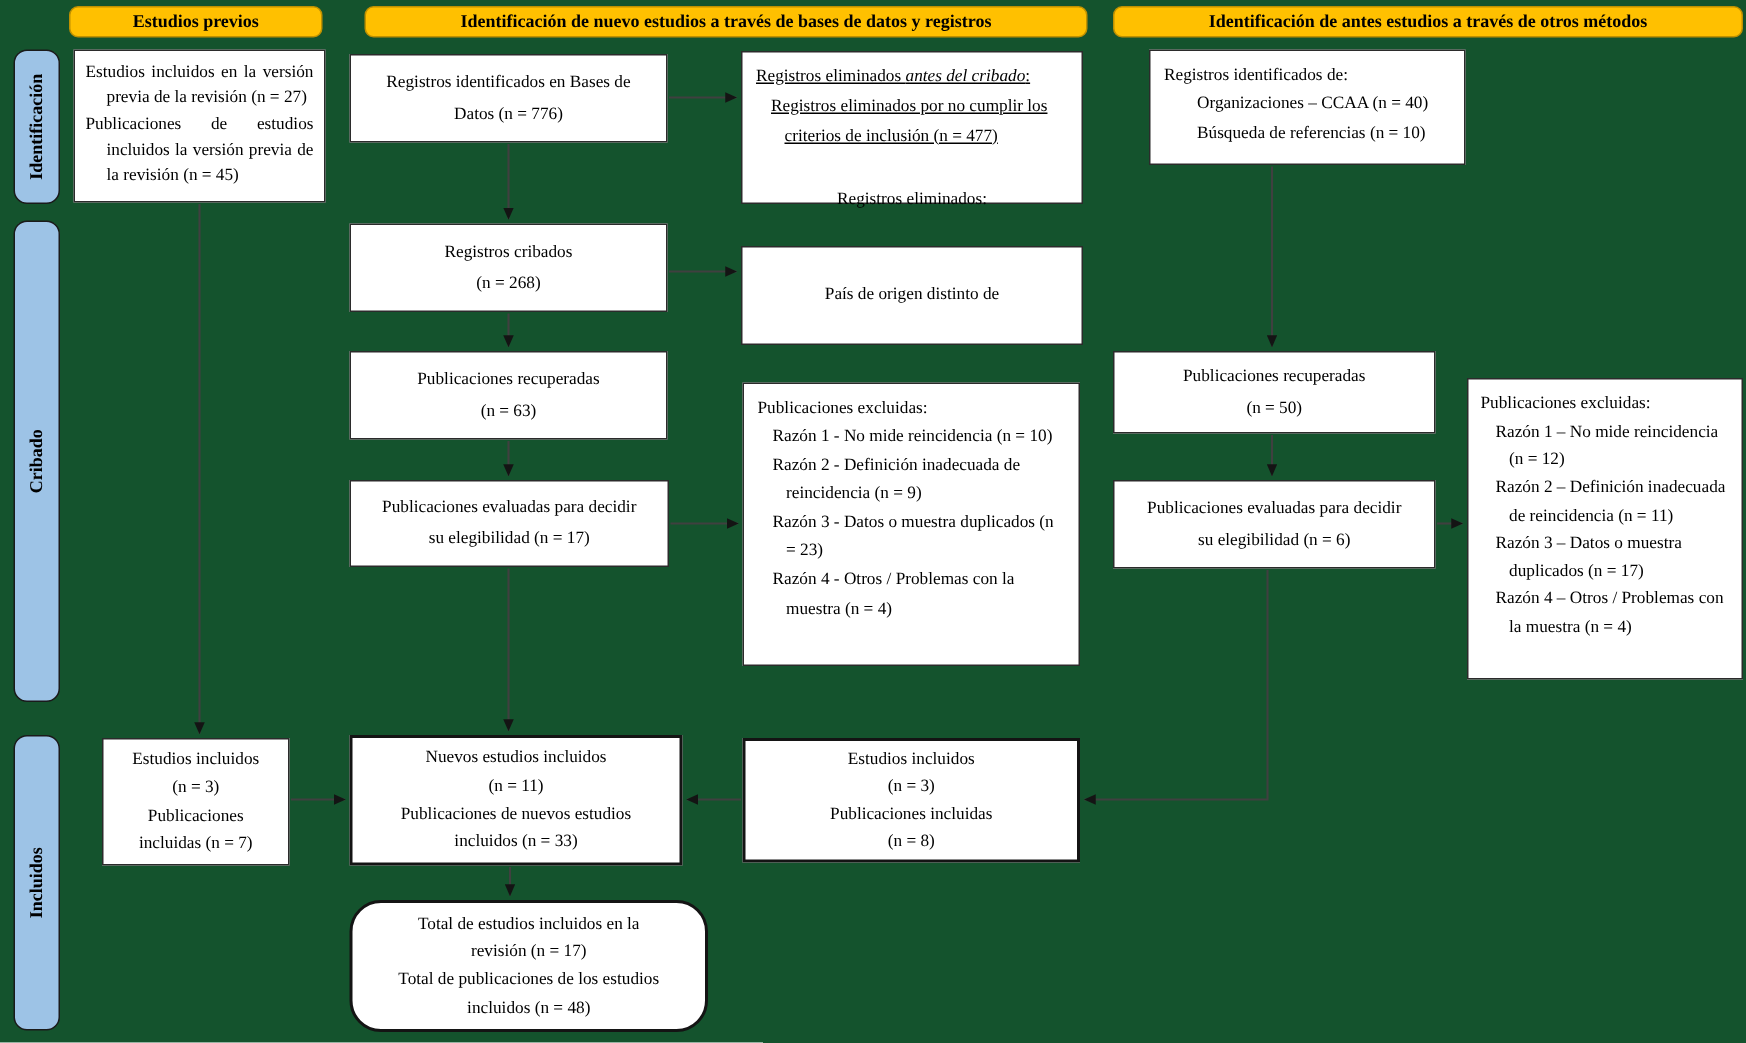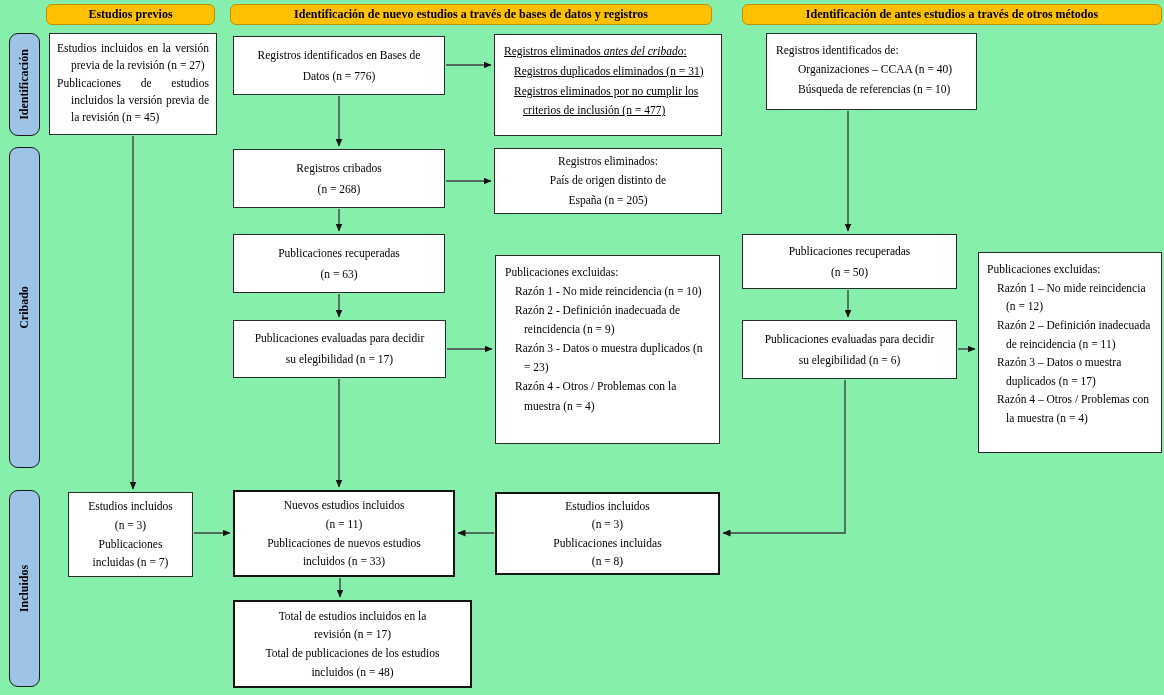--- a/index.html
+++ b/index.html
@@ -1,18 +1,18 @@
 <!DOCTYPE html>
 <html><head>
 <meta charset="utf-8">
 <style>
   * { margin:0; padding:0; box-sizing:border-box; }
   html,body { background:#ffffff; }
   body { font-family:"Liberation Serif", serif; color:#000; }
-  .canvas { position:relative; width:1164px; height:695px; background:#86efac; overflow:hidden; }
+  .canvas { position:relative; width:1164px; height:695px; background:#14532d; overflow:hidden; }
 
   .hdr {
     position:absolute; display:flex; align-items:center; justify-content:center;
     background:#FFC000; border:1.5px solid #BF9000; border-radius:6px;
     font-weight:bold; font-size:12px; text-align:center; line-height:1.1; padding:0 6px;
   }
 
   .stage {
     position:absolute; background:#9DC3E6; border:1.6px solid #1a1a1a; border-radius:9px;
     display:flex; align-items:center; justify-content:center;
@@ -35,21 +35,21 @@
   .justify p { text-align:justify; padding-left:14px; text-indent:-14px; }
 
   svg.arrows { position:absolute; left:0; top:0; pointer-events:none; }
 </style>
 </head>
 <body>
 
 <div class="canvas">
 
   <div class="hdr" style="left:46px; top:4px; width:169px; height:21px;">Estudios previos</div>
-  <div class="hdr" style="left:230px; top:4px; width:482px; height:21px;">Identificación de nuevo estudios a través de bases de datos y registros</div>
+  <div class="hdr" style="left:243px; top:4px; width:482px; height:21px;">Identificación de nuevo estudios a través de bases de datos y registros</div>
   <div class="hdr" style="left:742px; top:4px; width:420px; height:21px;">Identificación de antes estudios a través de otros métodos</div>
 
   <div class="stage" style="left:9px; top:33px; width:31px; height:103px;">
     <span>Identificación</span>
   </div>
   <div class="stage" style="left:9px; top:147px; width:31px; height:321px;">
     <span>Cribado</span>
   </div>
   <div class="stage" style="left:9px; top:490px; width:31px; height:197px;">
     <span>Incluidos</span>
@@ -60,36 +60,35 @@
     <p>Publicaciones de estudios incluidos la versión previa de la revisión (n = 45)</p>
   </div>
 
   <div class="box center" style="left:233px; top:36px; width:212px; height:59px;">
     <div>Registros identificados en Bases de</div>
     <div>Datos (n = 776)</div>
   </div>
 
   <div class="box leftbox" style="left:494px; top:34px; width:228px; height:102px; line-height:1.72;text-decoration:underline;">
     <div><span>Registros eliminados </span><em>antes del cribado</em><span>:</span></div>
-    <div class="hang">Registros duplicados eliminados (n = 31)</div>
     <div class="hang">Registros eliminados por no cumplir los criterios de inclusión (n = 477)</div>
   </div>
 
   <div class="box leftbox" style="left:742px; top:33px; width:211px; height:77px;margin-left:24px;">
     <div>Registros identificados de:</div>
     <div class="indent">Organizaciones – CCAA (n = 40)</div>
     <div class="indent">Búsqueda de referencias (n = 10)</div>
   </div>
 
   <div class="box center" style="left:233px; top:149px; width:212px; height:59px;">
     <div>Registros cribados</div>
     <div>(n = 268)</div>
   </div>
 
-  <div class="box center" style="left:494px; top:148px; width:228px; height:66px; line-height:1.7;">
+  <div class="box center" style="left:494px; top:164px; width:228px; height:66px; line-height:1.7;gap:44px;">
     <div>Registros eliminados:</div>
     <div>País de origen distinto de</div>
     <div>España (n = 205)</div>
   </div>
 
   <div class="box center" style="left:233px; top:234px; width:212px; height:59px;">
     <div>Publicaciones recuperadas</div>
     <div>(n = 63)</div>
   </div>
 
@@ -138,21 +137,21 @@
     <div>incluidos (n = 33)</div>
   </div>
 
   <div class="box center strong" style="left:495px; top:492px; width:225px; height:83px; line-height:1.6;">
     <div>Estudios incluidos</div>
     <div>(n = 3)</div>
     <div>Publicaciones incluidas</div>
     <div>(n = 8)</div>
   </div>
 
-  <div class="box center strong" style="left:233px; top:600px; width:239px; height:88px; line-height:1.62;">
+  <div class="box center strong" style="left:233px; top:600px; width:239px; height:88px; line-height:1.62;border-radius:21px;">
     <div>Total de estudios incluidos en la</div>
     <div>revisión (n = 17)</div>
     <div>Total de publicaciones de los estudios</div>
     <div>incluidos (n = 48)</div>
   </div>
 
   <svg class="arrows" width="1164" height="695">
     <defs>
       <marker id="ah" markerWidth="8" markerHeight="7" refX="7.5" refY="3.5" orient="auto" markerUnits="userSpaceOnUse">
         <path d="M0,0 L8,3.5 L0,7 Z" fill="#141414"></path>

